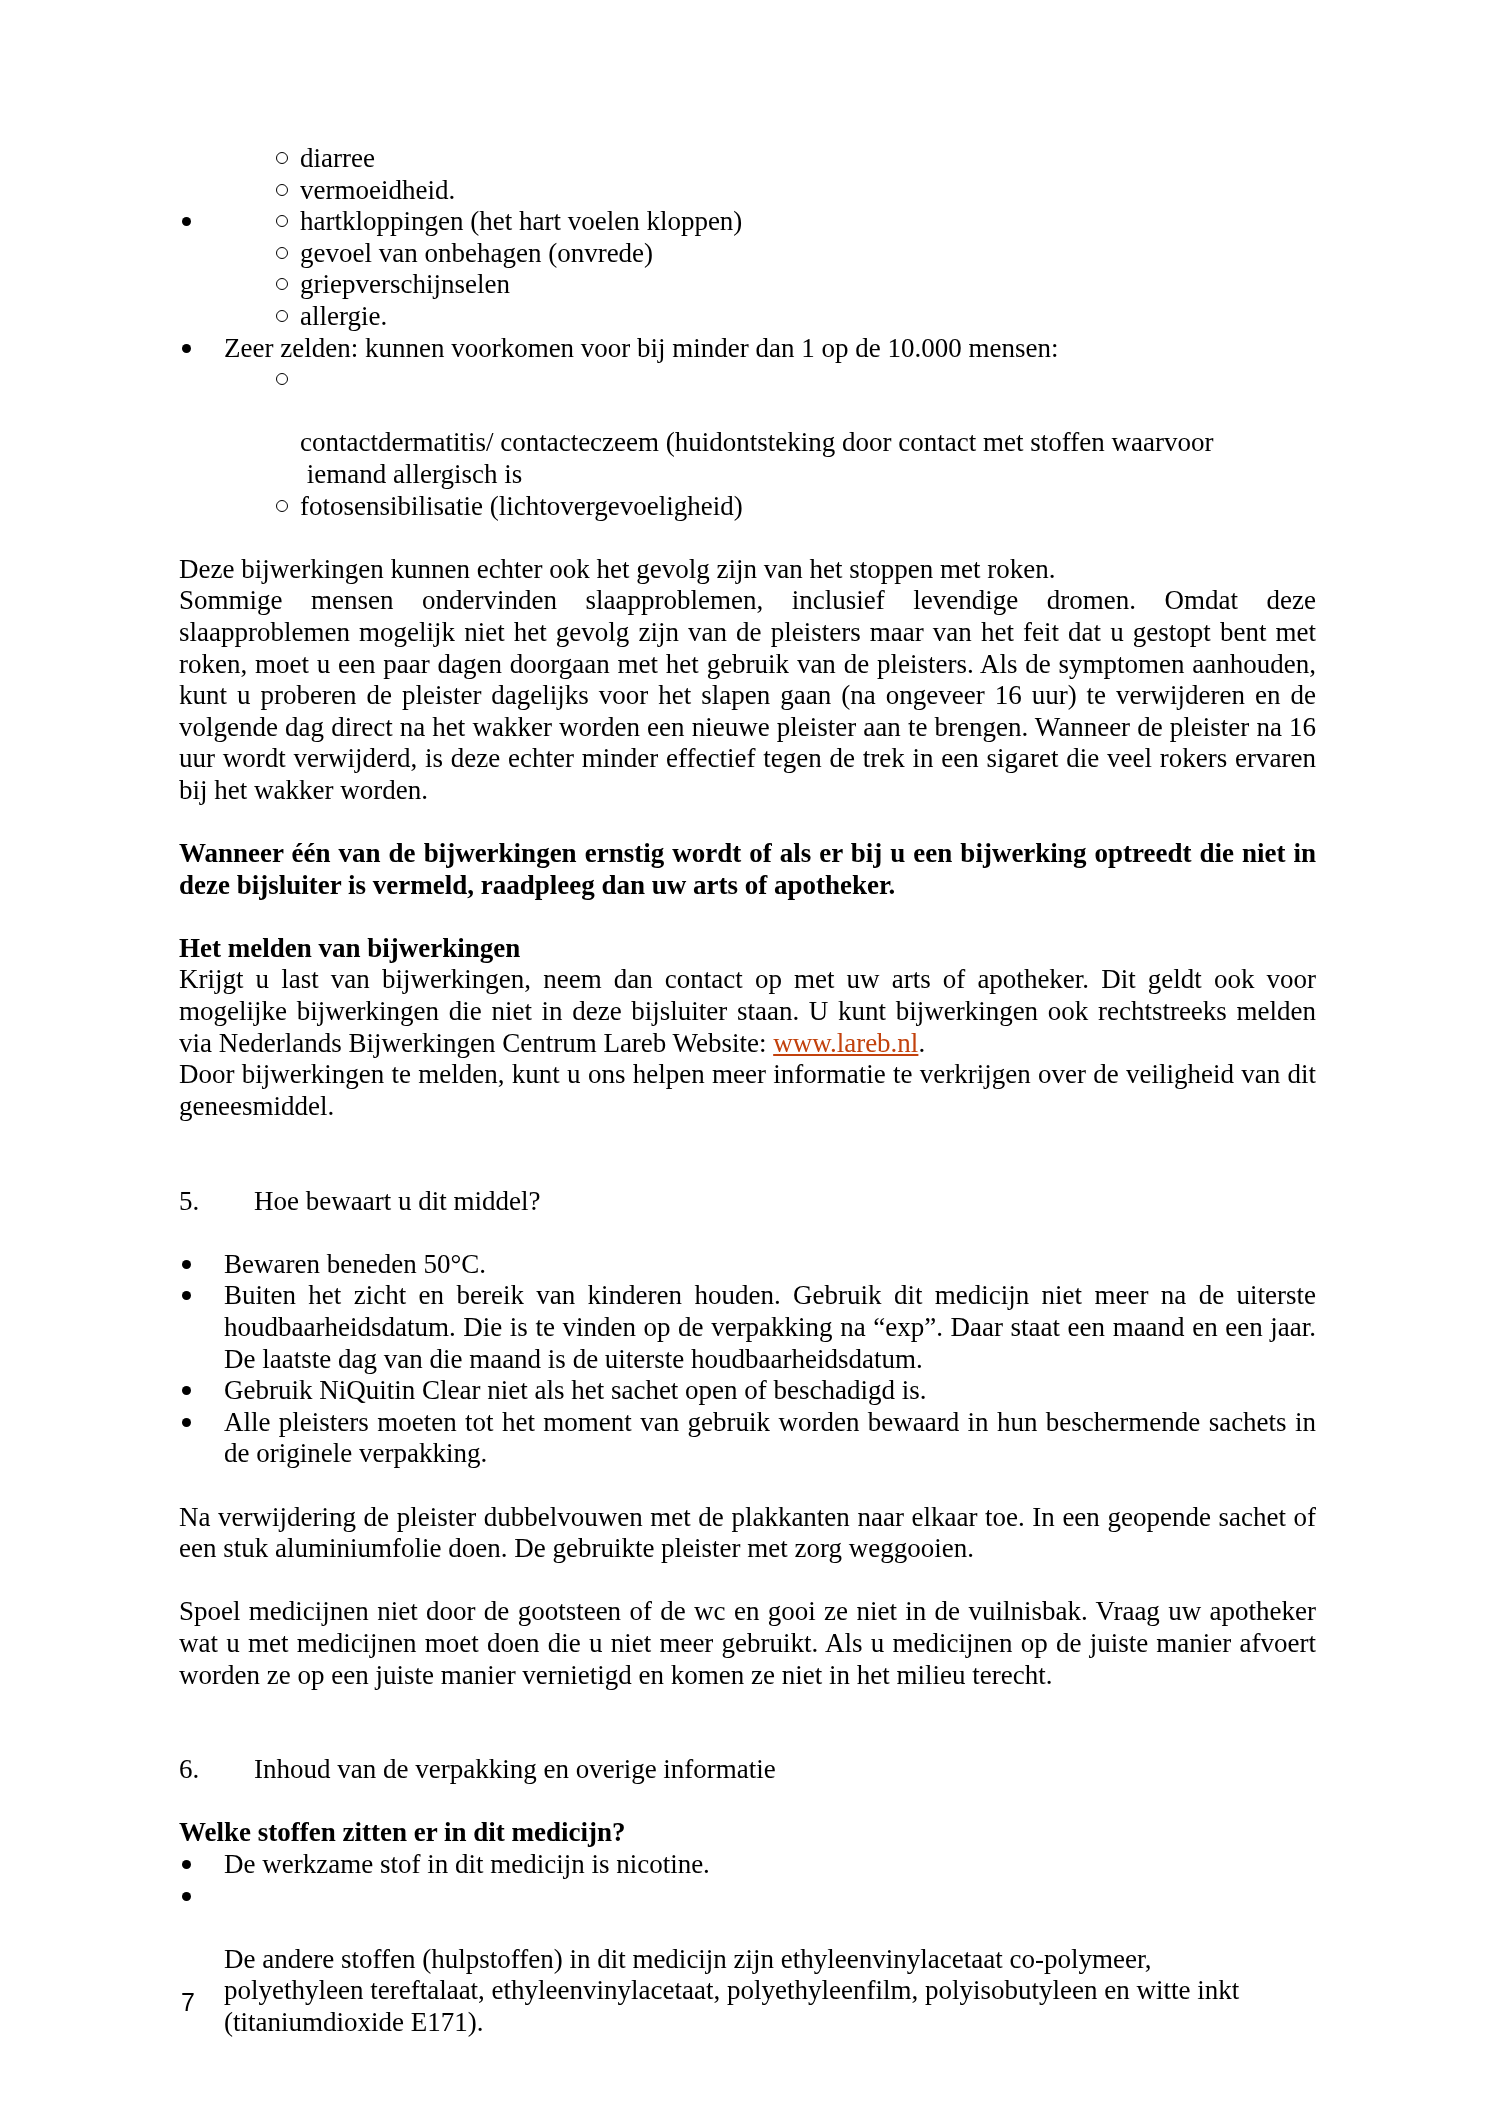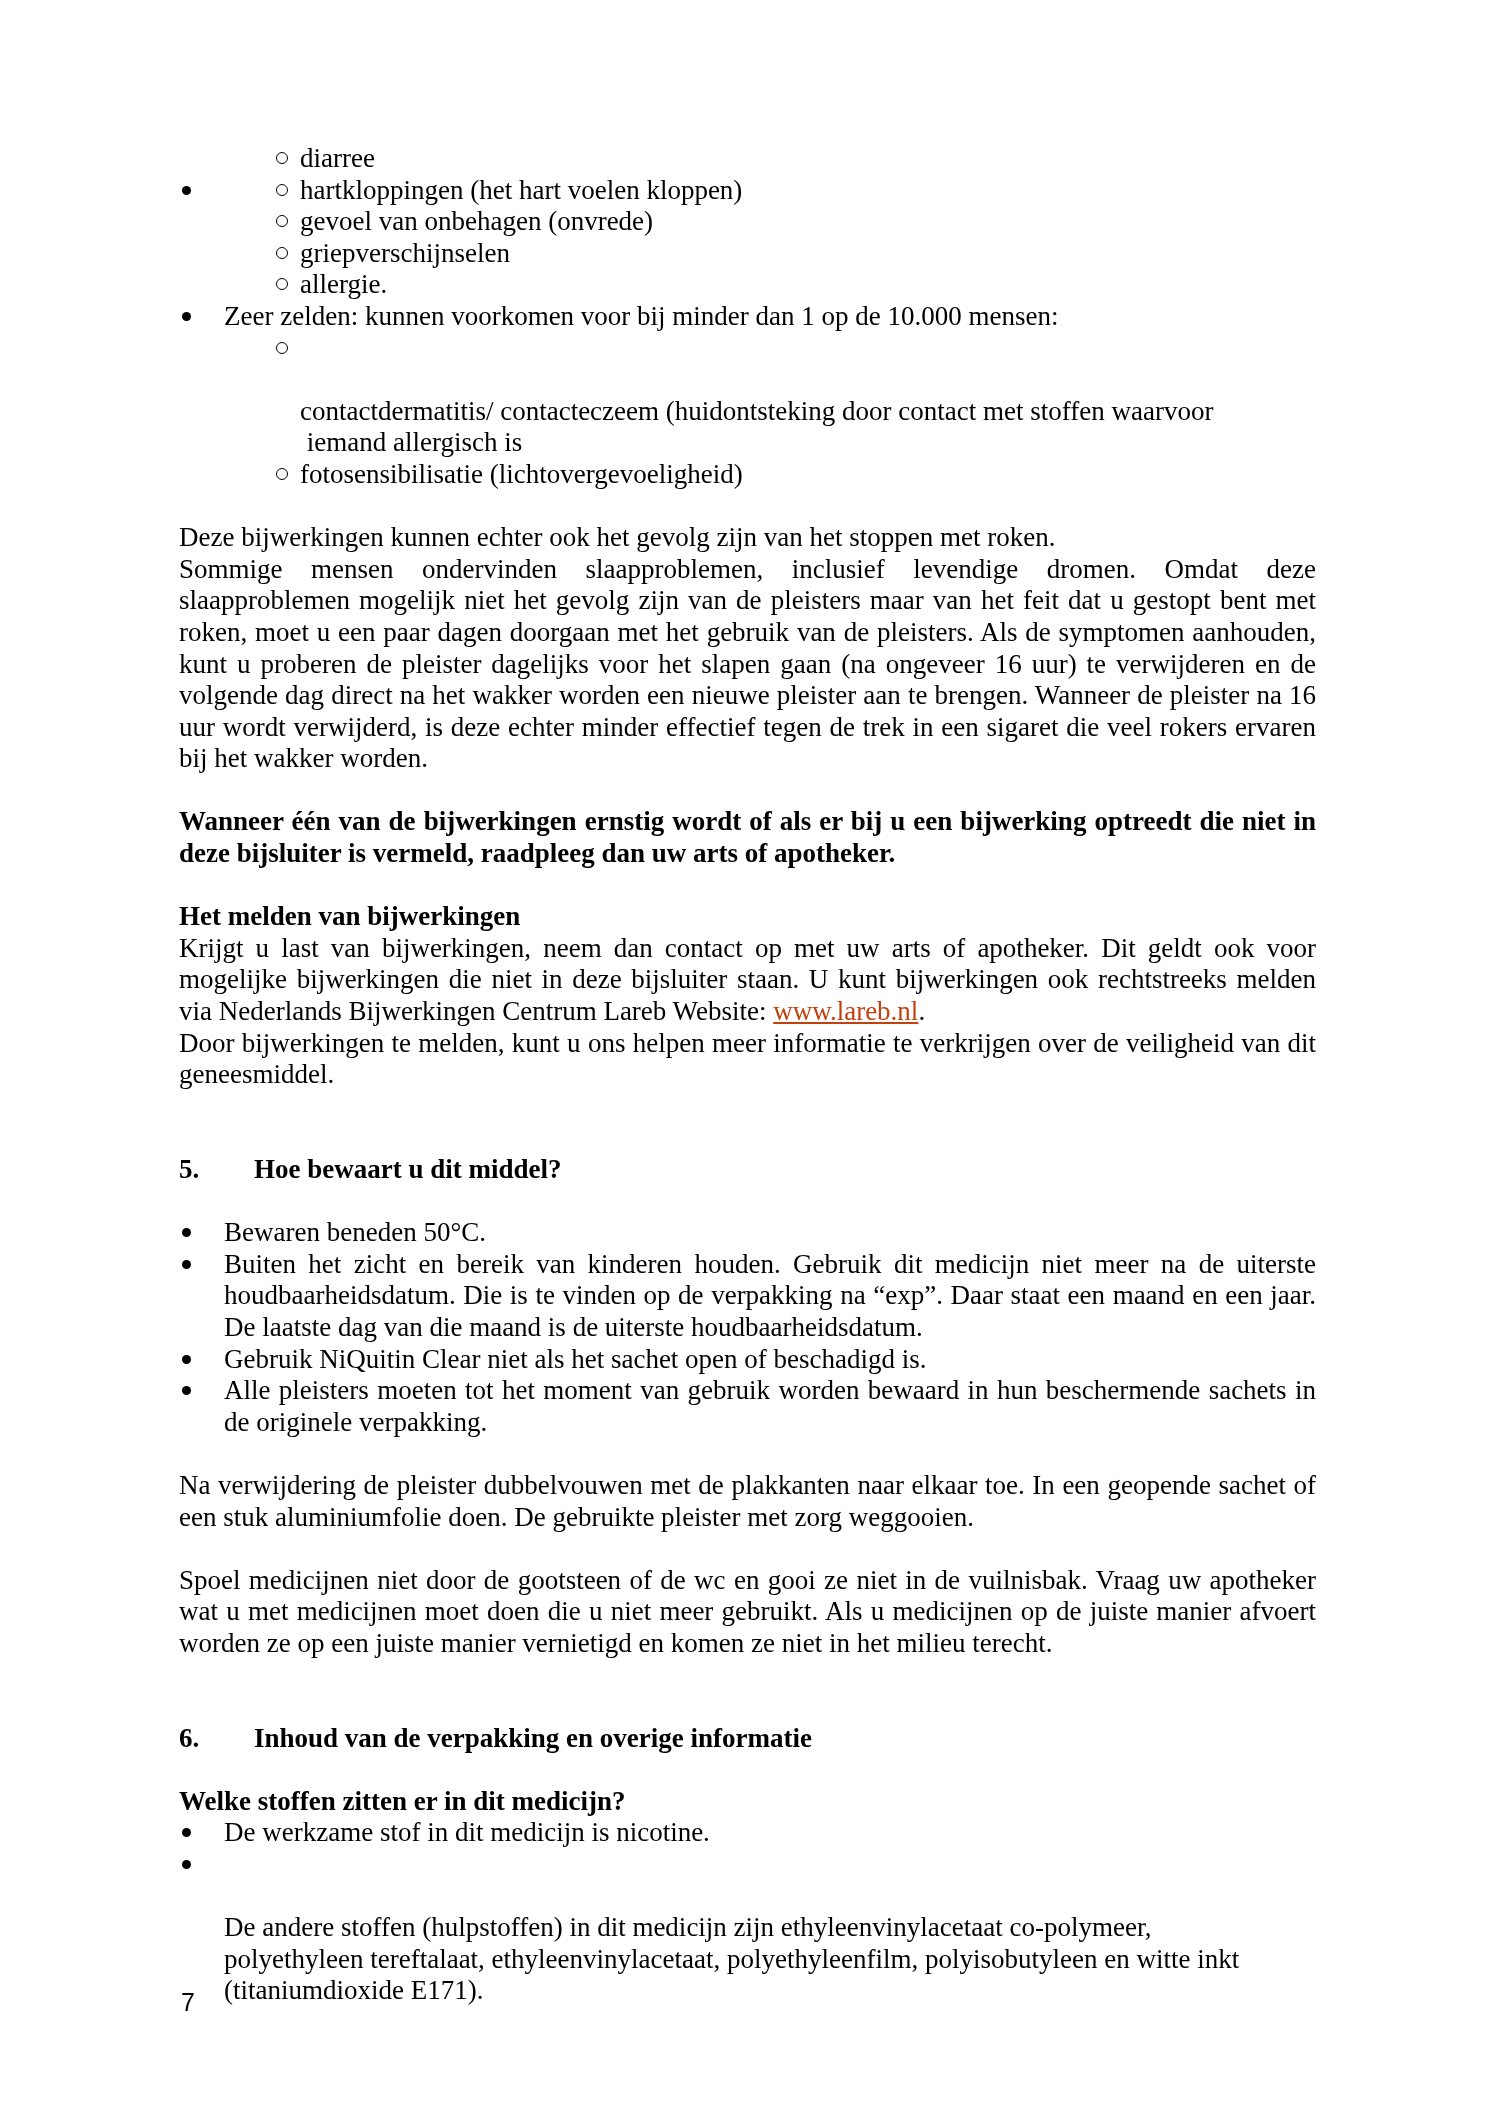--- a/index.html
+++ b/index.html
@@ -31,38 +31,42 @@
     position: absolute; left: 3px; top: 11px;
     width: 9px; height: 9px; background: #000; border-radius: 50%;
   }
   
   .l2item { position: relative; padding-left: 121px; }
   .l2item .b2 {
     position: absolute; left: 97px; top: 9px;
     width: 10px; height: 10px; border: 1.7px solid #000; border-radius: 50%;
     background: transparent;
   }
-  .sect { font-weight: bold; margin-top: 26px; }
+  .sect { font-weight: normal; margin-top: 26px; }
   .sect .num { display: inline-block; width: 75px; }
   .lareb-link { color: #c2410c; text-decoration: underline; cursor: pointer; }
   .pagenum {
     position: absolute; left: 181px; top: 1988px;
     font-family: "Liberation Sans", "DejaVu Sans", sans-serif;
     font-size: 25px; line-height: 28px;
   }
 </style>
 </head>
 <body>
 
 <div class="page">
   <div class="content">
 
     <div class="l2item">
       <span class="b2"></span>
       <span>diarree</span>
+    </div>
+    <div class="l2item">
+      <span class="b2"></span>
+      <span>vermoeidheid.</span>
     </div>
 
     <div class="li1">
       <span class="b1"></span>
     </div>
     <div class="l2item">
       <span class="b2"></span>
       <span>hartkloppingen (het hart voelen kloppen)</span>
     </div>
     <div class="l2item">

